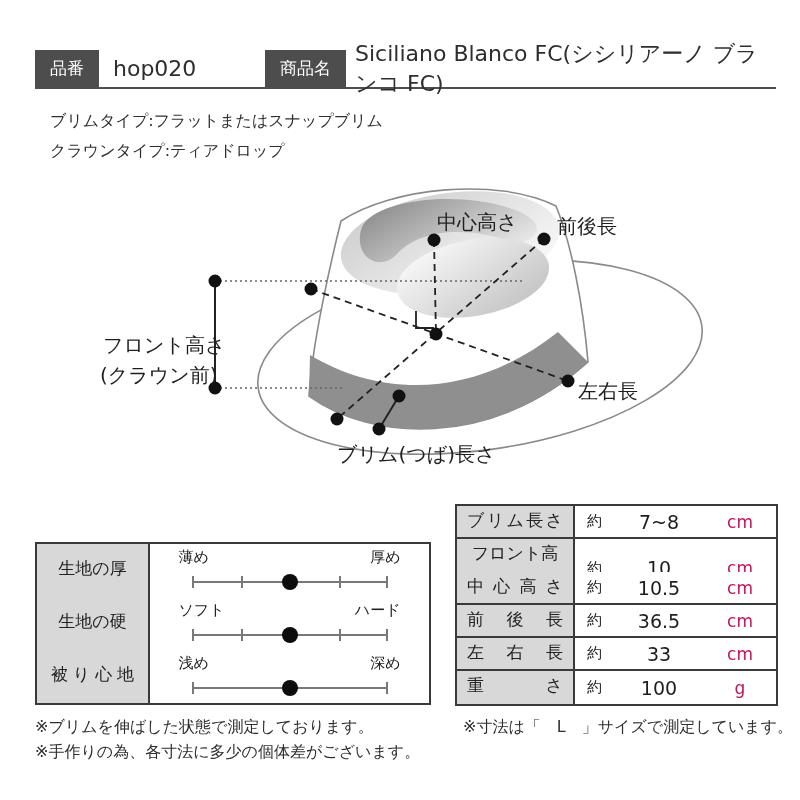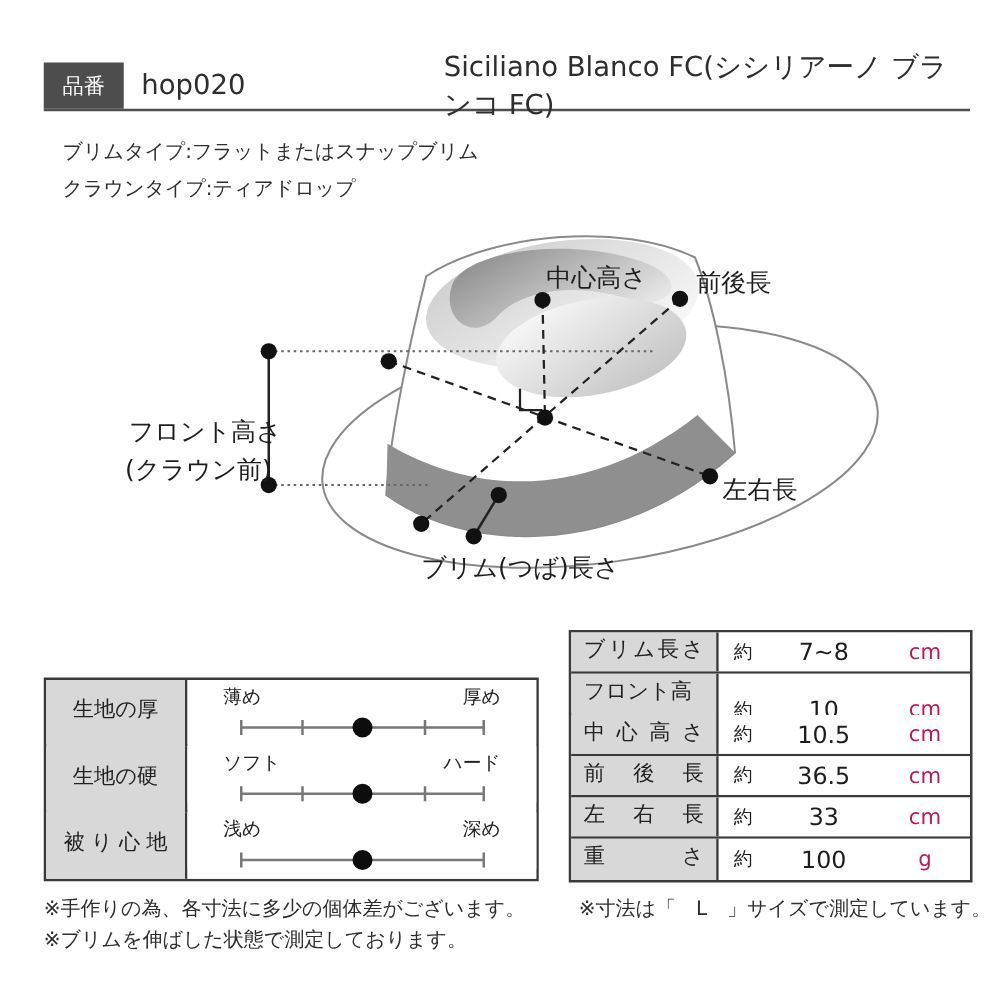--- a/index.html
+++ b/index.html
@@ -47,21 +47,21 @@
   .dot { position:absolute; top:0; width:16px; height:16px; border-radius:50%;
          background:#0d0d0d; }
 
   
   .stable { position:absolute; left:455px; top:504px; width:323px;
             border:2px solid #3a3a3a; }
   .s-row { display:grid; grid-template-columns:118px 1fr; height:33px;
            border-bottom:2px solid #3a3a3a; }
   .s-row:last-child { border-bottom:none; }
   .s-label { background:#d8d8d8; border-right:2px solid #3a3a3a; font-size:17px;
-             line-height:29px; text-align:left; text-align-last:justify;
+             line-height:29px; text-align:center; text-align-last:justify;
              padding:0 10px; color:#222; }
   .s-value { background:#fff; display:flex; align-items:center; padding:0 12px; }
   .s-approx { font-size:15px; color:#222; }
   .s-num { flex:1; text-align:center; font-size:19px; color:#1d1d1d; }
   .s-unit { width:48px; text-align:center; font-size:17px; color:#be185d; }
 
   
   .note { position:absolute; font-size:16px; color:#2e2e2e; line-height:25px; }
   .notes-left { left:35px; top:714px; }
   .notes-right { left:463px; top:714px; }
@@ -71,20 +71,21 @@
                font-size:20px; fill:#1e1e1e; font-weight:500; }
 </style>
 </head>
 <body>
 
 <div class="page">
 
   <div class="header">
     <div class="tag tag-itemno">品番</div>
     <div class="hval hval-itemno">hop020</div>
+    <div class="tag tag-name">商品名</div>
     <div class="hval hval-name">Siciliano Blanco FC(シシリアーノ ブランコ FC)</div>
   </div>
 
   <div class="specs">
     <div class="spec-line">ブリムタイプ:フラットまたはスナップブリム</div>
     <div class="spec-line">クラウンタイプ:ティアドロップ</div>
   </div>
 
   <div class="diagram">
     <svg width="800" height="330" viewBox="0 0 800 330">
@@ -260,20 +261,20 @@
       <div class="s-label">重さ</div>
       <div class="s-value">
         <span class="s-approx">約</span>
         <span class="s-num">100</span>
         <span class="s-unit">g</span>
       </div>
     </div>
   </div>
 
   <div class="note notes-left">
+    <div>※ブリムを伸ばした状態で測定しております。</div>
     <div>※手作りの為、各寸法に多少の個体差がございます。</div>
-    <div>※ブリムを伸ばした状態で測定しております。</div>
   </div>
   <div class="note notes-right">
     <div>※寸法は「　L　」サイズで測定しています。</div>
   </div>
 
 </div>
 
 </body></html>

